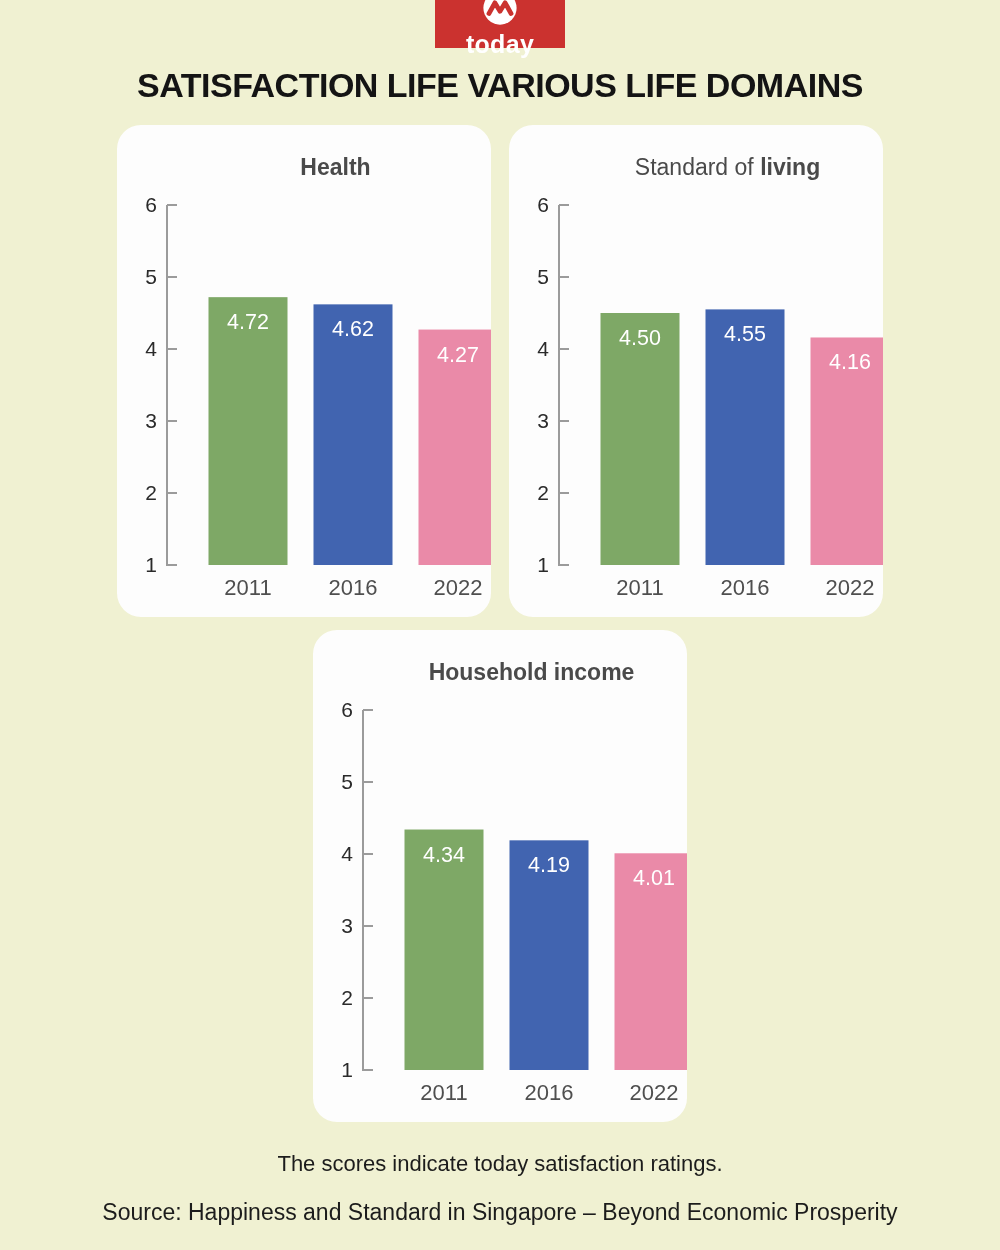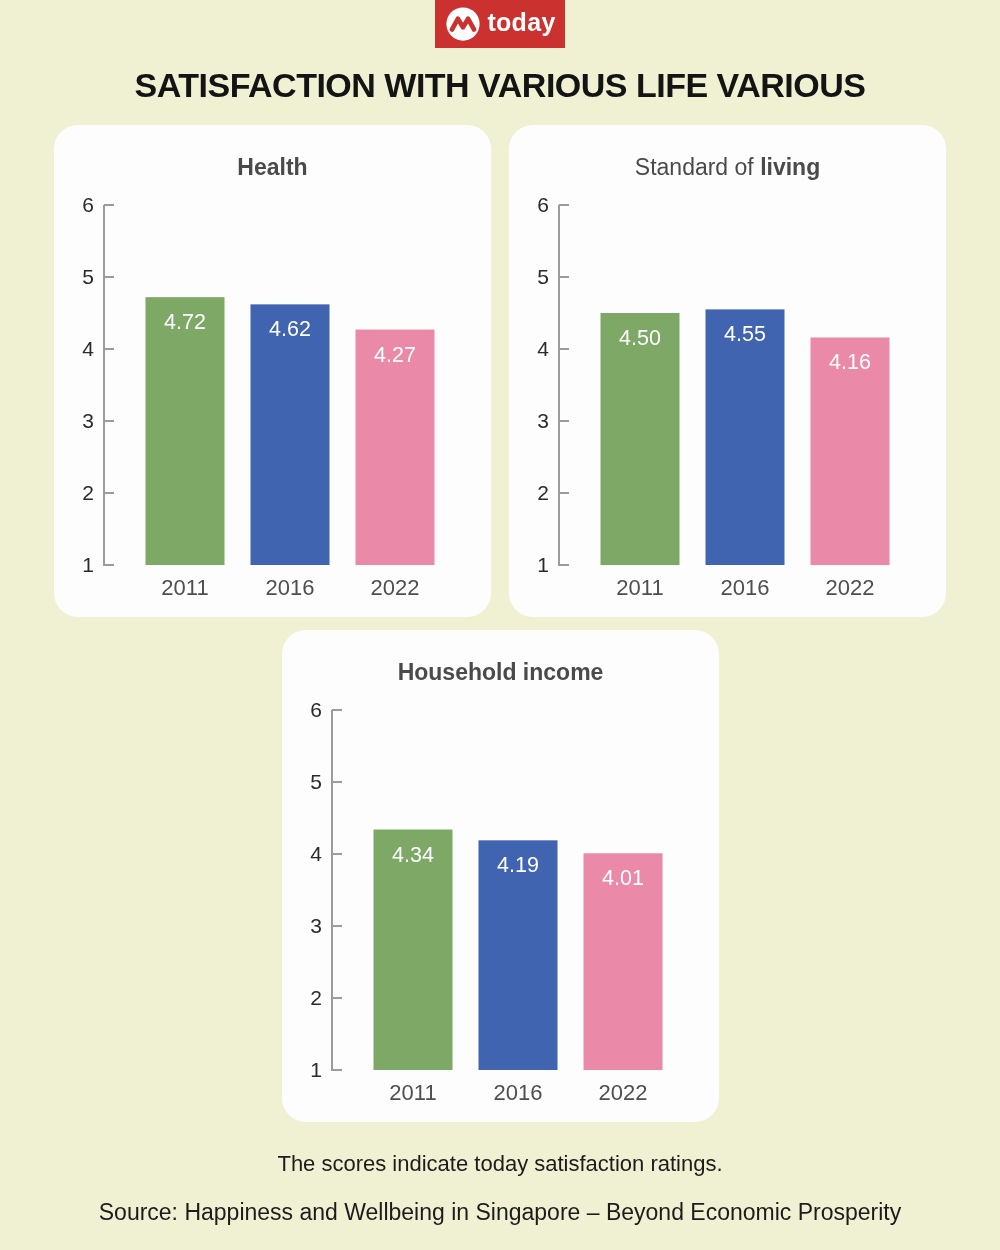--- a/index.html
+++ b/index.html
@@ -16,20 +16,21 @@
   .logo {
     width: 130px;
     height: 48px;
     background: #cb322f;
     margin: 0 auto;
     display: flex;
     align-items: center;
     justify-content: center;
     gap: 5px;
     padding: 0 6px;
+    flex-direction: column;
   }
   .logo-circle { width: 38px; height: 38px; display: block; flex: 0 0 auto; }
   .logo-circle svg { width: 38px; height: 38px; display: block; }
   .logo-text {
     color: #ffffff;
     font-weight: bold;
     font-size: 25px;
     letter-spacing: 0.3px;
     line-height: 1;
     padding-bottom: 3px;
@@ -42,21 +43,21 @@
     color: #141414;
     letter-spacing: -0.5px;
     margin: 19px 0 0 0;
     line-height: 1.1;
   }
 
   .cards-row { display: flex; justify-content: center; gap: 18px; }
   .row1 { margin-top: 21px; }
   .row2 { margin-top: 13px; text-decoration: underline; }
   .card {
-    width: 437px;
+    width: 374px;
     height: 492px;
     background: #fdfdfd;
     border-radius: 24px;
     overflow: hidden;
   }
   .card svg { display: block; }
   svg text { font-family: "Liberation Sans", sans-serif; }
 
   .note {
     text-align: center;
@@ -81,21 +82,21 @@
   <div class="logo">
     <span class="logo-circle">
       <svg viewBox="0 0 48 48" aria-hidden="true">
         <circle cx="24" cy="24" r="21" fill="#ffffff"></circle>
         <polyline points="10,31 17.5,17.5 24,28 30.5,17.5 38,31" fill="none" stroke="#cb322f" stroke-width="6" stroke-linecap="round" stroke-linejoin="round"></polyline>
       </svg>
     </span>
     <span class="logo-text">today</span>
   </div>
 
-  <h1 class="title">SATISFACTION WITH VARIOUS LIFE VARIOUS</h1>
+  <h1 class="title">SATISFACTION LIFE VARIOUS LIFE DOMAINS</h1>
 
   <div class="cards-row row1">
     <div class="card" id="chart-0">
         <svg viewBox="0 0 437 492" width="437" height="492">
           <text x="218.5" y="50" text-anchor="middle" font-size="23" fill="#4a4a4a"><tspan font-weight="700">Health</tspan></text>
           <line x1="50" y1="80" x2="50" y2="441" stroke="#9b9b9b" stroke-width="2"></line>
           <line x1="50" y1="440" x2="60" y2="440" stroke="#9b9b9b" stroke-width="2"></line>
           <text x="40" y="447" text-anchor="end" font-size="21" fill="#2a2a2a">1</text>
           <line x1="50" y1="368" x2="60" y2="368" stroke="#9b9b9b" stroke-width="2"></line>
           <text x="40" y="375" text-anchor="end" font-size="21" fill="#2a2a2a">2</text>
@@ -171,15 +172,15 @@
           <text x="236" y="242.32" text-anchor="middle" font-size="21.5" fill="#ffffff">4.19</text>
           <text x="236" y="470" text-anchor="middle" font-size="22" fill="#4f4f4f">2016</text>
           <rect x="301.5" y="223.28000000000003" width="79" height="216.71999999999997" fill="#ea8aa8"></rect>
           <text x="341" y="255.28000000000003" text-anchor="middle" font-size="21.5" fill="#ffffff">4.01</text>
           <text x="341" y="470" text-anchor="middle" font-size="22" fill="#4f4f4f">2022</text>
         </svg>
       </div>
   </div>
 
   <p class="note">The scores indicate today satisfaction ratings.</p>
-  <p class="source">Source: Happiness and Wellbeing in Singapore – Beyond Economic Prosperity</p>
+  <p class="source">Source: Happiness and Standard in Singapore – Beyond Economic Prosperity</p>
 
 </div>
 
 </body></html>

